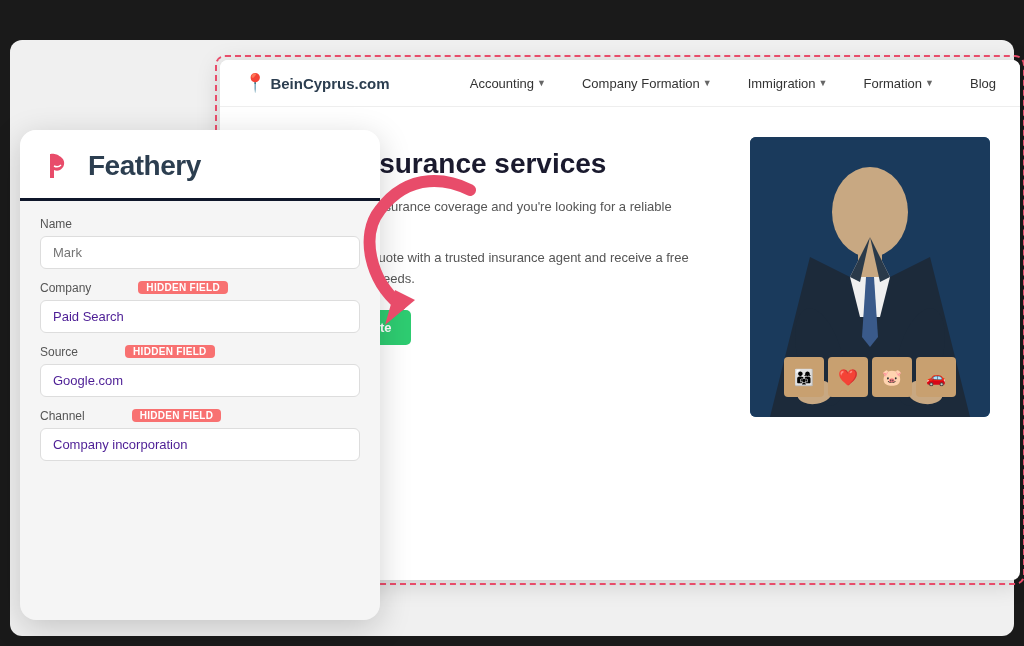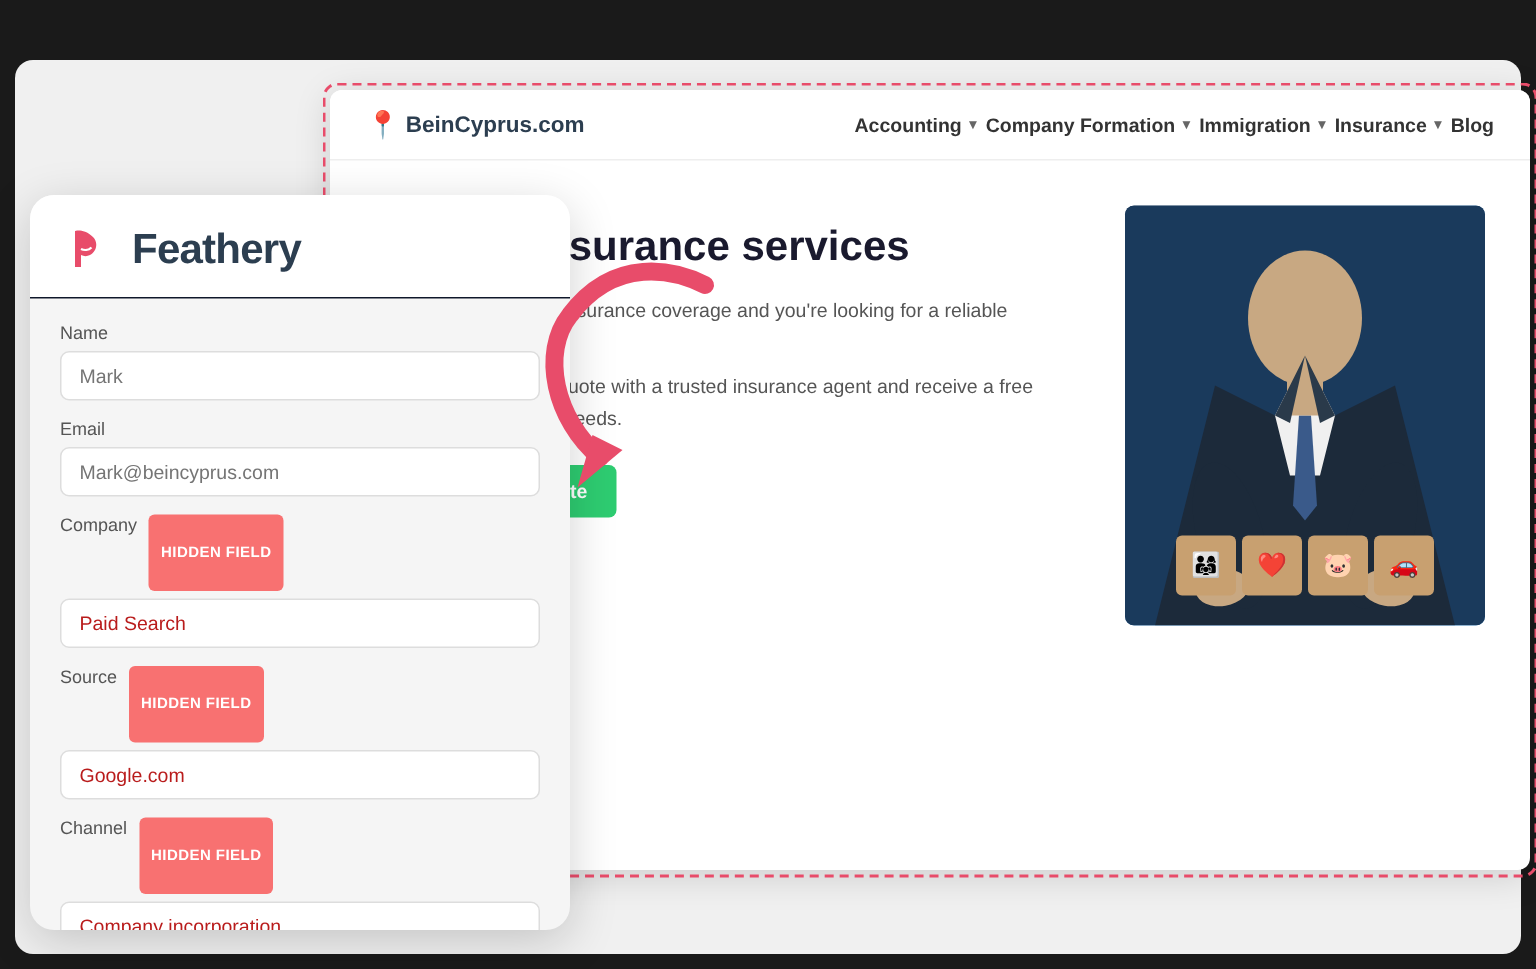--- a/index.html
+++ b/index.html
@@ -43,23 +43,22 @@
       gap: 4px;
     }
 
     .nav-logo-icon {
       color: #e84c6a;
       font-size: 18px;
     }
 
     .nav-links {
       display: flex;
-      gap: 4px;
-      align-items: center;
-      font-weight: bold;
+      gap: 36px;
+      align-items: center;
     }
 
     .nav-link {
       font-size: 13px;
       color: #333;
       display: flex;
       align-items: center;
       gap: 3px;
       cursor: pointer;
     }
@@ -183,21 +182,21 @@
       overflow: hidden;
       z-index: 10;
     }
 
     .form-header {
       background: #fff;
       padding: 20px 24px 16px 24px;
       display: flex;
       align-items: center;
       gap: 12px;
-      border-bottom: 1px solid #0f172a;
+      border-bottom: 3px solid #0f172a;
     }
 
     .feathery-icon {
       width: 32px;
       height: 32px;
     }
 
     .feathery-logo-text {
       font-size: 28px;
       font-weight: 700;
@@ -224,33 +223,34 @@
       font-size: 12px;
       color: #555;
       font-weight: 500;
     }
 
     .hidden-badge {
       background: #f87171;
       color: #fff;
       font-size: 10px;
       font-weight: 700;
-      padding: 20px 8px;
+      padding: 1px 8px;
       border-radius: 4px;
       letter-spacing: 0.3px;
+      margin-left: 39px;
     }
 
     .field-input {
       width: 100%;
       padding: 8px 12px;
       border: 1px solid #ddd;
       border-radius: 6px;
       background: #fff;
       font-size: 13px;
-      color: #b91c1c;
+      color: #4c1d95;
     }
 
     
     .arrow-container {
       position: absolute;
       top: 160px;
       left: 310px;
       z-index: 20;
       pointer-events: none;
     }
@@ -302,21 +302,21 @@
       </span>
       <span class="nav-link">
         <span>Company Formation</span>
         <span class="chevron">▼</span>
       </span>
       <span class="nav-link">
         <span>Immigration</span>
         <span class="chevron">▼</span>
       </span>
       <span class="nav-link">
-        <span>Insurance</span>
+        <span>Formation</span>
         <span class="chevron">▼</span>
       </span>
       <span class="nav-link blog">
         <span>Blog</span>
       </span>
     </div>
   </div>
 
   <div class="website-content">
     <div class="website-text">
@@ -381,26 +381,20 @@
 
   <div class="form-body">
 
     <div class="form-field">
       <div class="field-label-row">
         <span class="field-label">Name</span>
       </div>
       <input class="field-input" type="text" value="" placeholder="Mark" style="">
     </div>
 
-    <div class="form-field">
-      <div class="field-label-row">
-        <span class="field-label">Email</span>
-      </div>
-      <input class="field-input" type="email" value="" placeholder="Mark@beincyprus.com" style="">
-    </div>
 
     <div class="form-field">
       <div class="field-label-row">
         <span class="field-label">Company</span>
         <span class="hidden-badge">HIDDEN FIELD</span>
       </div>
       <input class="field-input" type="text" value="Paid Search" placeholder="Paid Search" style="">
     </div>
 
     <div class="form-field">

